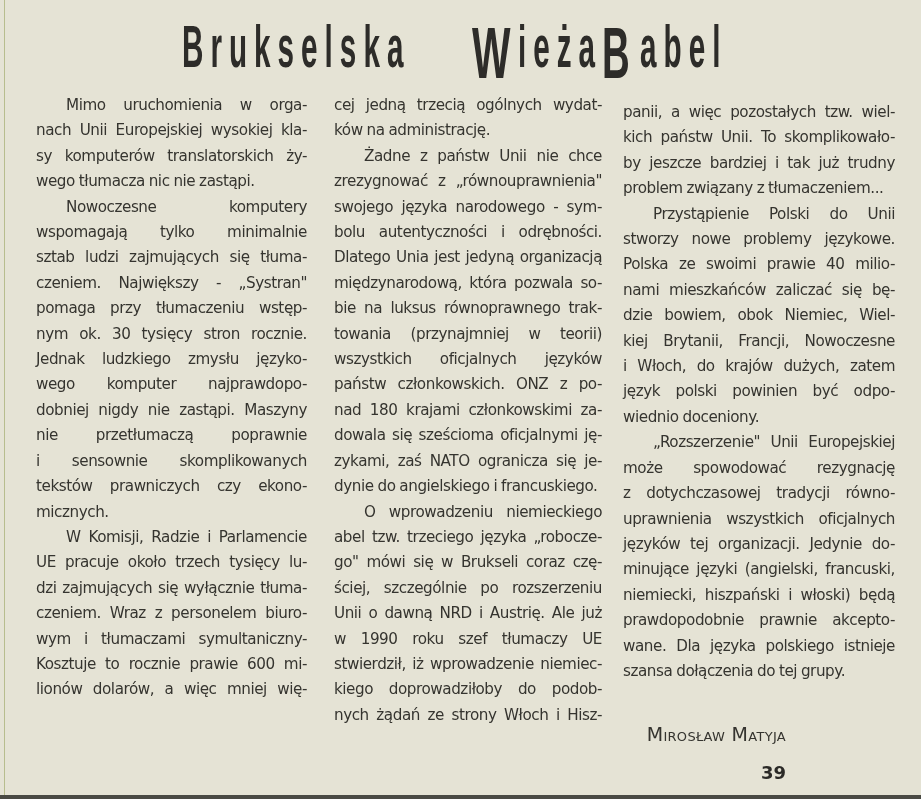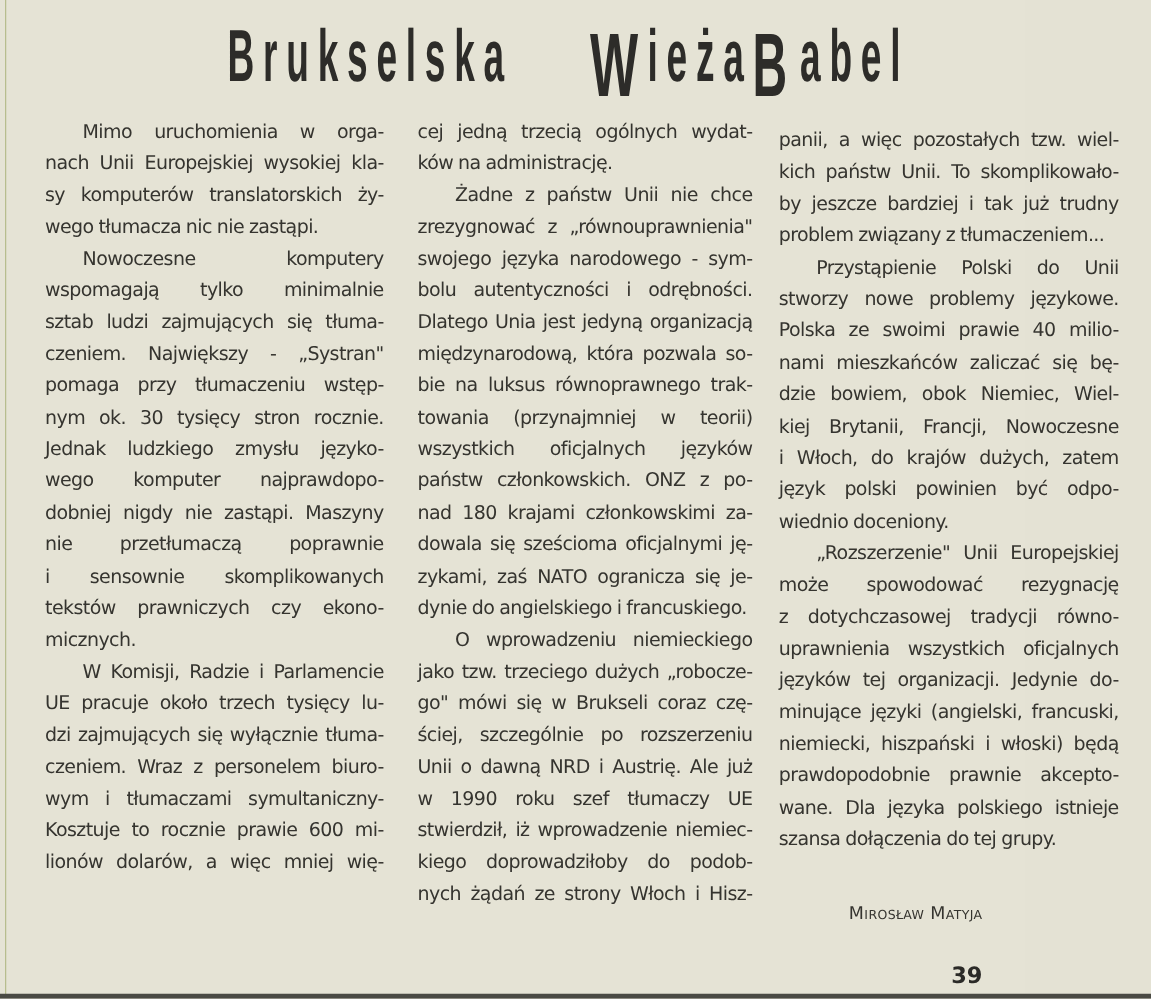--- a/index.html
+++ b/index.html
@@ -90,33 +90,32 @@
     }
     .line.first {
       padding-left: 30px;
     }
     .author {
       position: absolute;
       right: 34px;
       top: 723px;
       font-family: "DejaVu Sans", sans-serif;
       font-variant: small-caps;
-      font-size: 14px;
+      font-size: 19px;
       letter-spacing: 0.3px;
       color: #35342f;
     }
     .page-number {
       position: absolute;
       right: 34px;
       top: 762px;
       font-family: "DejaVu Sans", sans-serif;
       font-weight: bold;
       font-size: 18px;
       color: #2b2a27;
-      margin-top: 8px;
     }
   </style>
 </head>
 <body>
 
 <div class="page">
   <div class="left-edge"></div>
 
   <div class="headline">
     <span class="hw hw-1">Brukselska</span>
@@ -163,21 +162,21 @@
       <span class="line">międzynarodową, która pozwala so-</span>
       <span class="line">bie na luksus równoprawnego trak-</span>
       <span class="line">towania (przynajmniej w teorii)</span>
       <span class="line">wszystkich oficjalnych języków</span>
       <span class="line">państw członkowskich. ONZ z po-</span>
       <span class="line">nad 180 krajami członkowskimi za-</span>
       <span class="line">dowala się sześcioma oficjalnymi ję-</span>
       <span class="line">zykami, zaś NATO ogranicza się je-</span>
       <span class="line last">dynie do angielskiego i francuskiego.</span>
       <span class="line first">O wprowadzeniu niemieckiego</span>
-      <span class="line">jako tzw. trzeciego dużych „robocze-</span>
+      <span class="line">abel tzw. trzeciego języka „robocze-</span>
       <span class="line">go" mówi się w Brukseli coraz czę-</span>
       <span class="line">ściej, szczególnie po rozszerzeniu</span>
       <span class="line">Unii o dawną NRD i Austrię. Ale już</span>
       <span class="line">w 1990 roku szef tłumaczy UE</span>
       <span class="line">stwierdził, iż wprowadzenie niemiec-</span>
       <span class="line">kiego doprowadziłoby do podob-</span>
       <span class="line">nych żądań ze strony Włoch i Hisz-</span>
     </div>
   <div class="col col-3">
       <span class="line">panii, a więc pozostałych tzw. wiel-</span>

